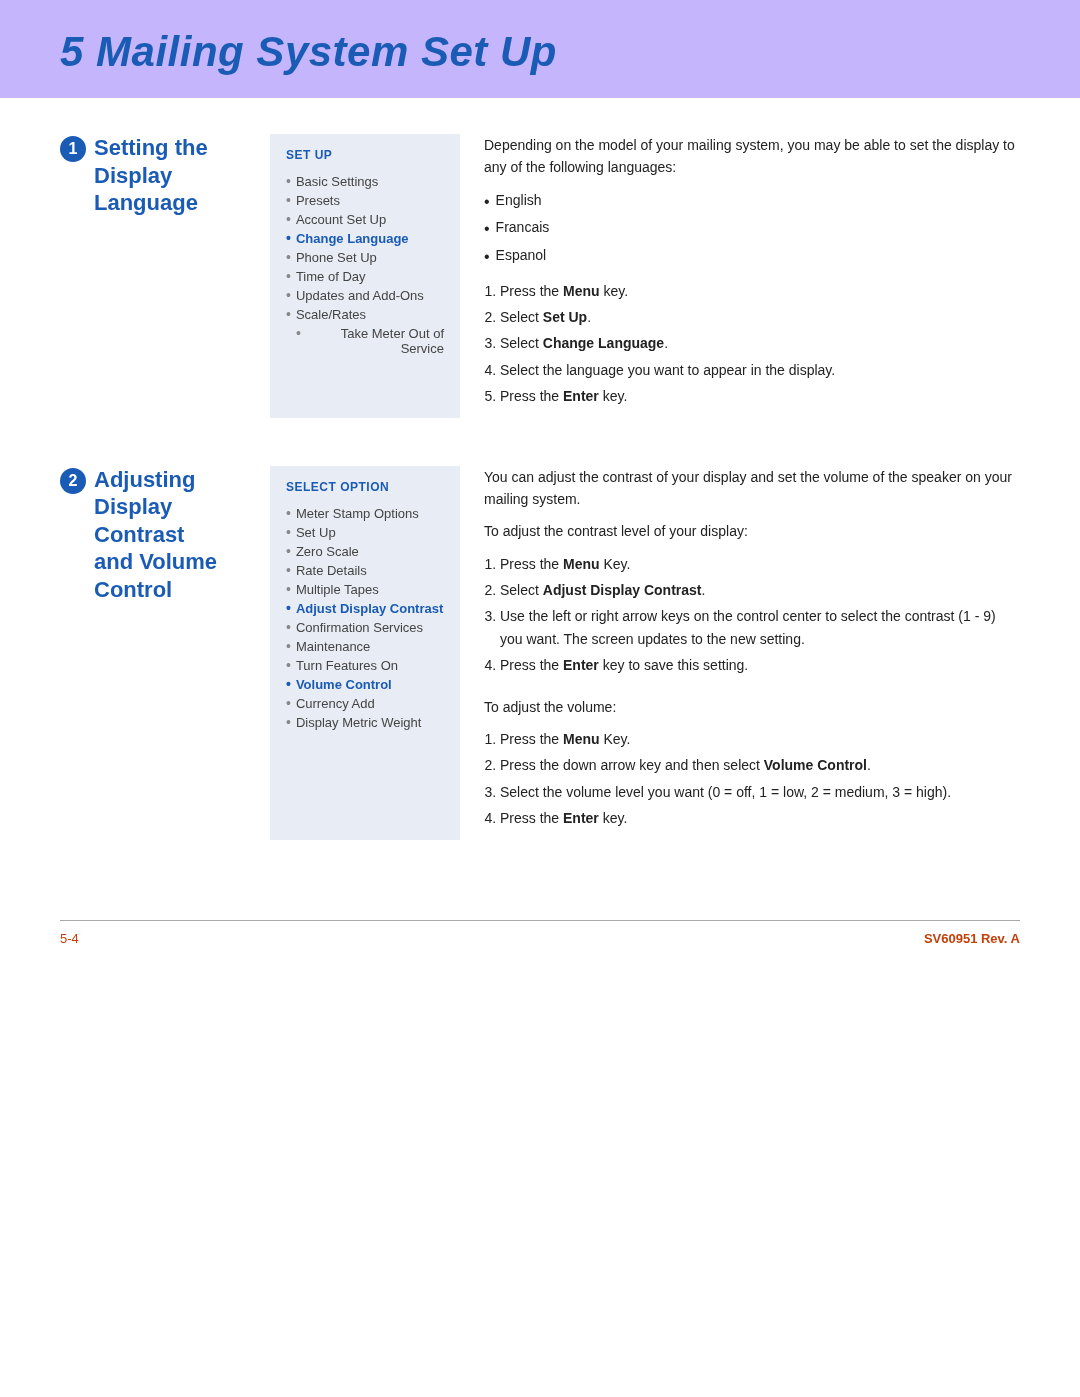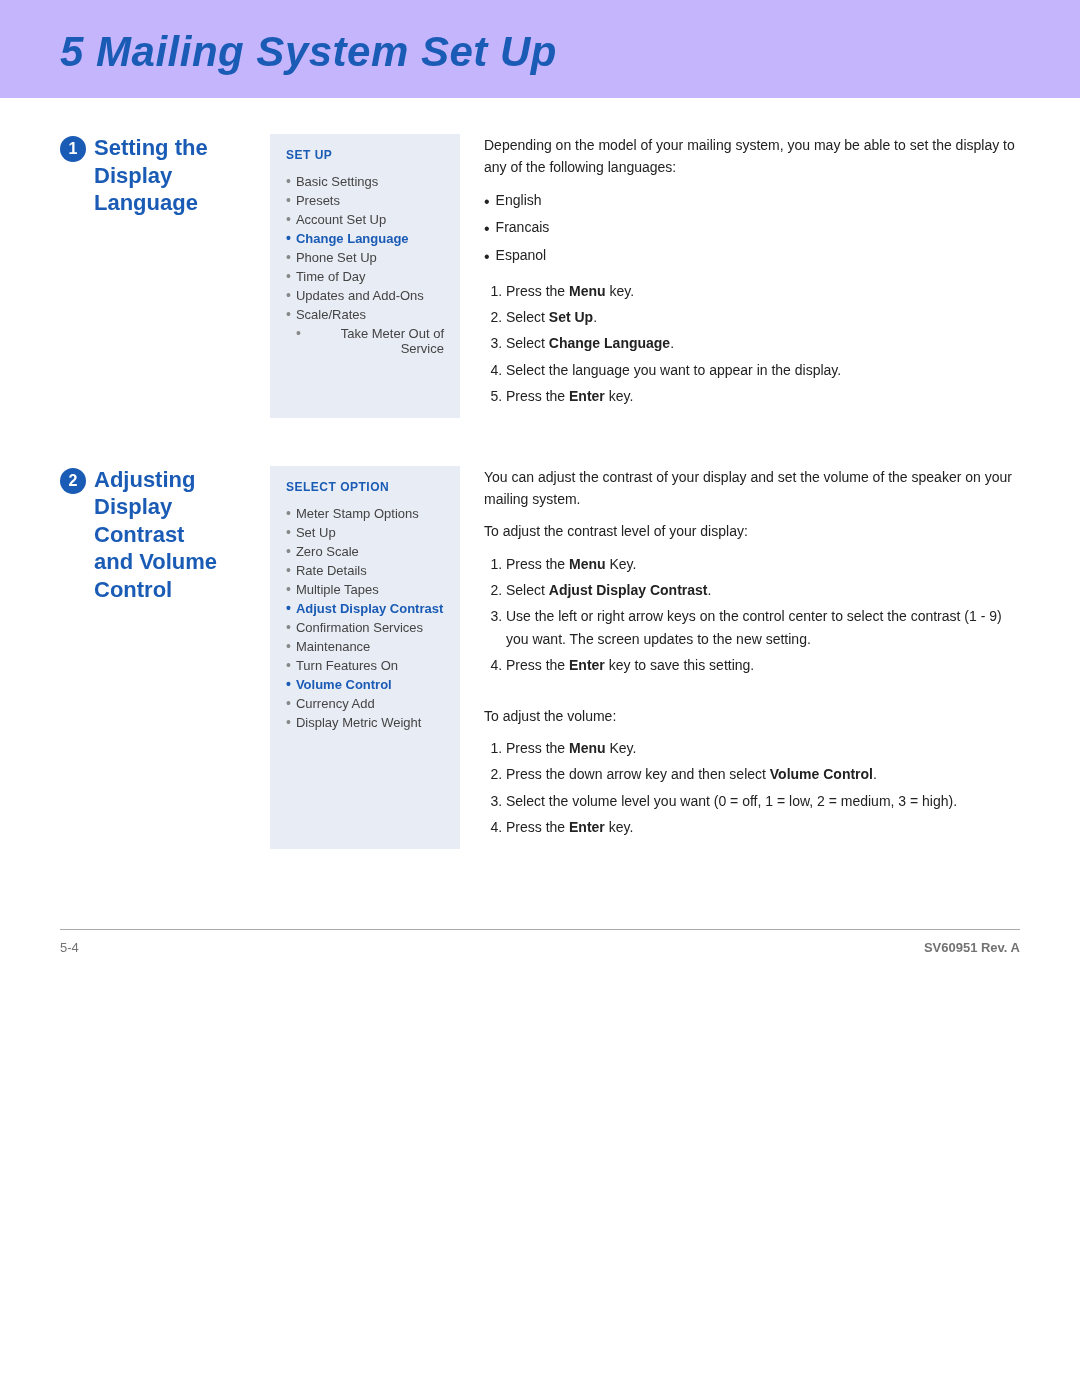--- a/index.html
+++ b/index.html
@@ -164,34 +164,33 @@
       flex-shrink: 0;
     }
 
     .section-desc ol {
       margin: 0 0 10px 16px;
       padding: 0;
     }
 
     .section-desc ol li {
       margin-bottom: 4px;
-      margin-left: 6px;
     }
 
     
     .page-footer {
       position: relative;
       border-top: 1px solid #aaa;
       margin: 0 60px;
       padding: 10px 0;
       display: flex;
       justify-content: space-between;
       align-items: center;
       font-size: 13px;
-      color: #737373;
+      color: #c2410c;
       margin-top: 40px;
     }
 
     .footer-left { font-weight: normal; }
     .footer-right { font-weight: bold; }
   </style>
 </head>
 <body>
 
 <div class="page-header">
@@ -282,21 +281,21 @@
 
     <div class="section-desc">
       <p>You can adjust the contrast of your display and set the volume of the speaker on your mailing system.</p>
       <p>To adjust the contrast level of your display:</p>
       <ol id="contrast-steps">
           <li>Press the <strong>Menu</strong> Key.</li>
           <li>Select <strong>Adjust Display Contrast</strong>.</li>
           <li>Use the left or right arrow keys on the control center to select the contrast (1 - 9) you want. The screen updates to the new setting.</li>
           <li>Press the <strong>Enter</strong> key to save this setting.</li>
         </ol>
-      <p style="margin-top:28px;">To adjust the volume:</p>
+      <p style="margin-top:19px;">To adjust the volume:</p>
       <ol id="volume-steps">
           <li>Press the <strong>Menu</strong> Key.</li>
           <li>Press the down arrow key and then select <strong>Volume Control</strong>.</li>
           <li>Select the volume level you want (0 = off, 1 = low, 2 = medium, 3 = high).</li>
           <li>Press the <strong>Enter</strong> key.</li>
         </ol>
     </div>
   </div>
 
 </div>

